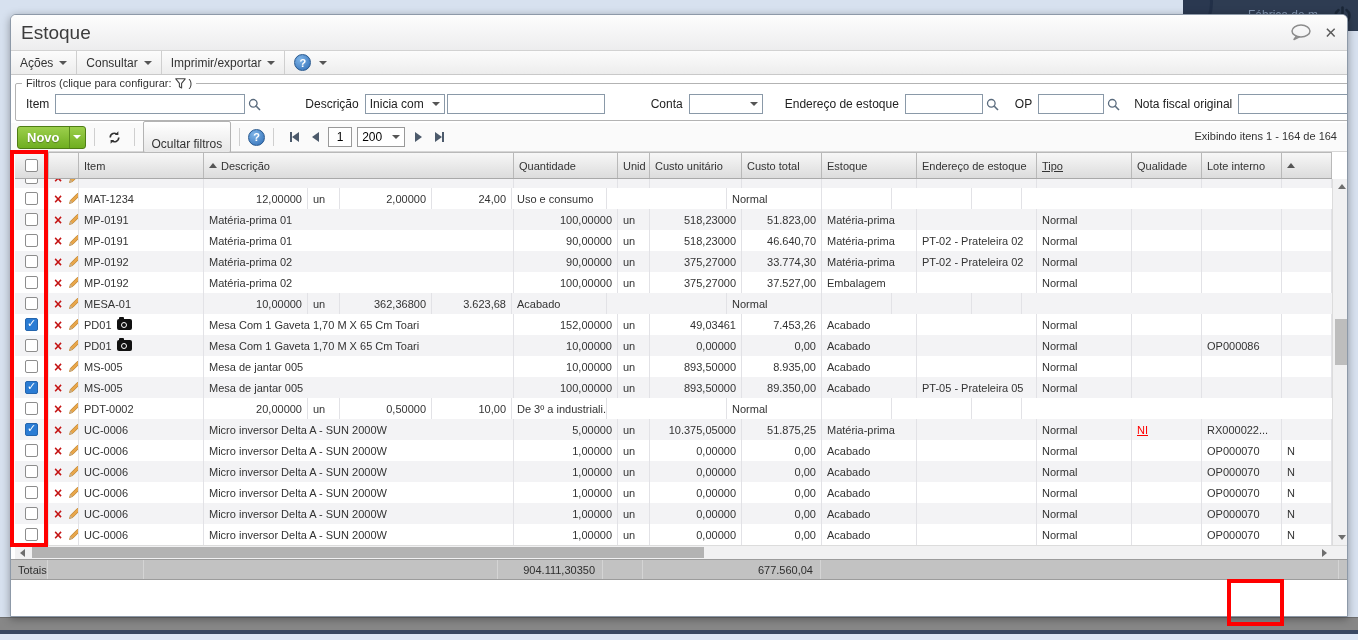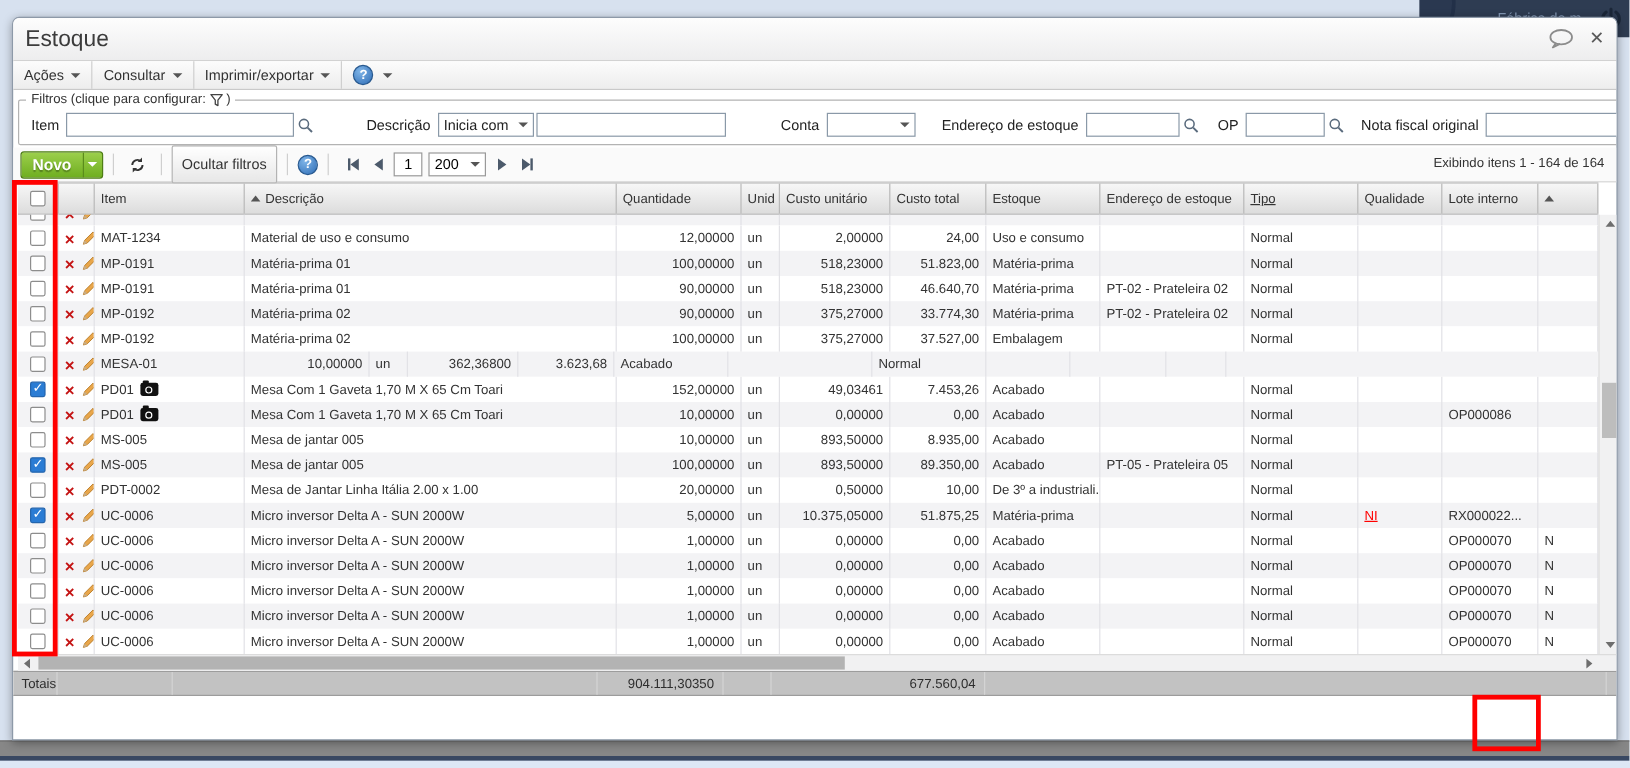--- a/index.html
+++ b/index.html
@@ -61,21 +61,21 @@
              background:#fafafa; border-bottom:1px solid #d6d6d6; position:relative; }
   .btn-novo { height:23px; display:flex; align-items:stretch; border:1px solid #4e7d15; border-radius:3px;
               background:linear-gradient(#9ccf4c,#6fae20); overflow:hidden; }
   .btn-novo .lbl { padding:0 9px; display:flex; align-items:center; color:#fff; font-weight:bold; font-size:13px;
                    text-shadow:0 1px 1px rgba(0,0,0,.3); }
   .btn-novo .arr { width:16px; display:flex; align-items:center; justify-content:center; border-left:1px solid #5a8c1c; }
   .btn-novo .arr .caret-down { border-top-color:#fff; }
   .tsep { width:1px; height:18px; background:#cfcfcf; margin:0 2px; }
   .flatbtn { display:flex; align-items:center; justify-content:center; padding:0 4px; height:22px; }
   .btn-ocultar { height:22px; border:1px solid #b3b3b3; border-radius:2px; background:linear-gradient(#fff,#e7e7e7);
-                 font-size:12px; color:#333; display:flex; align-items:center; padding:15px 8px; }
+                 font-size:12px; color:#333; display:flex; align-items:flex-start; padding:15px 8px; }
   .pager { display:flex; align-items:center; gap:5px; margin-left:4px; }
   .pg { display:flex; align-items:center; justify-content:center; width:16px; height:16px; }
   .tri-l { width:0; height:0; border-top:5px solid transparent; border-bottom:5px solid transparent; border-right:7px solid #4c5a6b; }
   .tri-r { width:0; height:0; border-top:5px solid transparent; border-bottom:5px solid transparent; border-left:7px solid #4c5a6b; }
   .bar { width:2px; height:10px; background:#4c5a6b; }
   .page-box { width:24px; height:20px; border:1px solid #999; text-align:center; font-size:12px; }
   .size-combo { width:48px; height:20px; border:1px solid #999; background:#fff; font-size:12px; display:flex;
                 align-items:center; justify-content:space-between; padding:0 4px; }
   .exibindo { position:absolute; right:10px; top:7px; font-size:11px; color:#333; }
 
@@ -365,21 +365,20 @@
                 <span>
                   <svg width="13" height="13" viewBox="0 0 13 13">
                     <path d="M1.5 11.5l1-3.2 7-7 2.2 2.2-7 7z" fill="#e9a64a" stroke="#b97d2a" stroke-width="0.8"></path>
                     <path d="M1.5 11.5l1-3.2 2.2 2.2z" fill="#c9ad85"></path>
                   </svg>
                 </span>
               </div>
               <div class="c c-item" style="width: 125px;">
                 <span>MAT-1234</span>
               </div>
-              <div class="c c-desc" style="width: 310px;">Material de uso e consumo</div>
               <div class="c c-qtd num" style="width: 104px;">12,00000</div>
               <div class="c c-unid" style="width: 32px;">un</div>
               <div class="c c-cu num" style="width: 92px;">2,00000</div>
               <div class="c c-ct num" style="width: 80px;">24,00</div>
               <div class="c c-est" style="width: 95px;">Uso e consumo</div>
               <div class="c c-end" style="width: 120px;"></div>
               <div class="c c-tipo" style="width: 95px;">Normal</div>
               <div class="c c-qual" style="width: 70px;"></div>
               <div class="c c-lote" style="width: 80px;"></div>
               <div class="c c-extra" style="width: 50px;"></div>
@@ -646,21 +645,20 @@
                 <span>
                   <svg width="13" height="13" viewBox="0 0 13 13">
                     <path d="M1.5 11.5l1-3.2 7-7 2.2 2.2-7 7z" fill="#e9a64a" stroke="#b97d2a" stroke-width="0.8"></path>
                     <path d="M1.5 11.5l1-3.2 2.2 2.2z" fill="#c9ad85"></path>
                   </svg>
                 </span>
               </div>
               <div class="c c-item" style="width: 125px;">
                 <span>PDT-0002</span>
               </div>
-              <div class="c c-desc" style="width: 310px;">Mesa de Jantar Linha Itália 2.00 x 1.00</div>
               <div class="c c-qtd num" style="width: 104px;">20,00000</div>
               <div class="c c-unid" style="width: 32px;">un</div>
               <div class="c c-cu num" style="width: 92px;">0,50000</div>
               <div class="c c-ct num" style="width: 80px;">10,00</div>
               <div class="c c-est" style="width: 95px;">De 3º a industriali...</div>
               <div class="c c-end" style="width: 120px;"></div>
               <div class="c c-tipo" style="width: 95px;">Normal</div>
               <div class="c c-qual" style="width: 70px;"></div>
               <div class="c c-lote" style="width: 80px;"></div>
               <div class="c c-extra" style="width: 50px;"></div>

